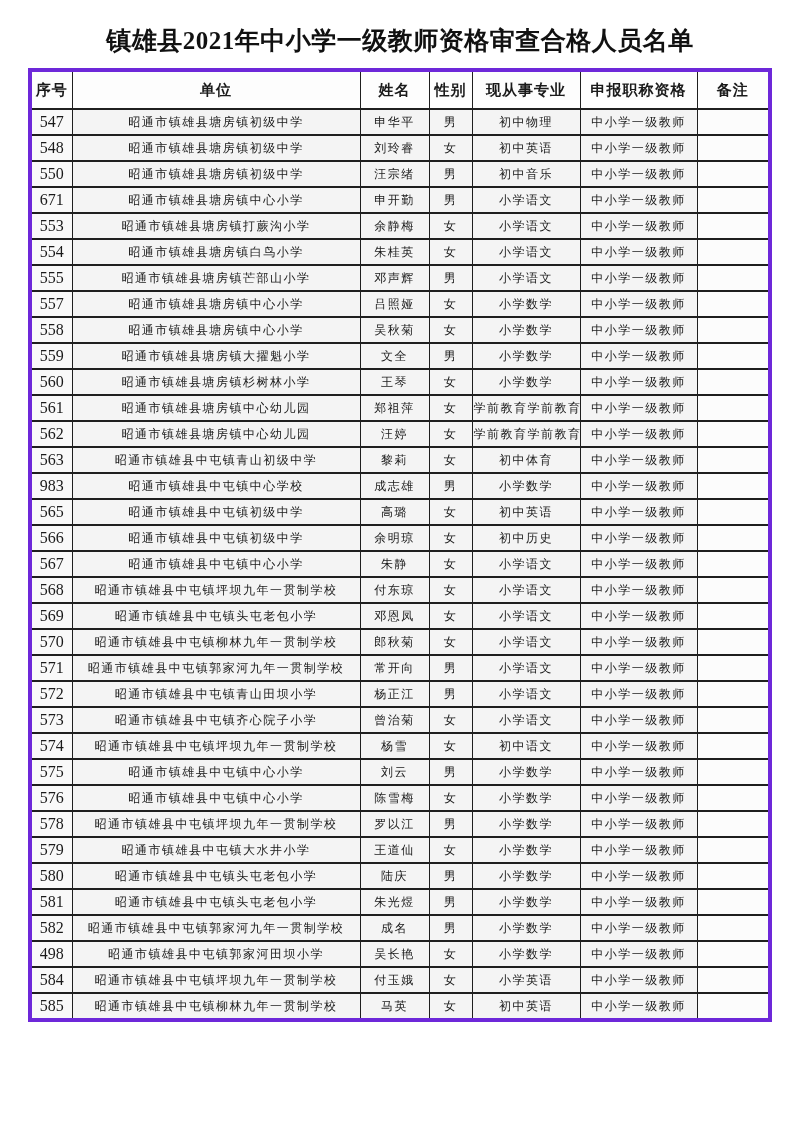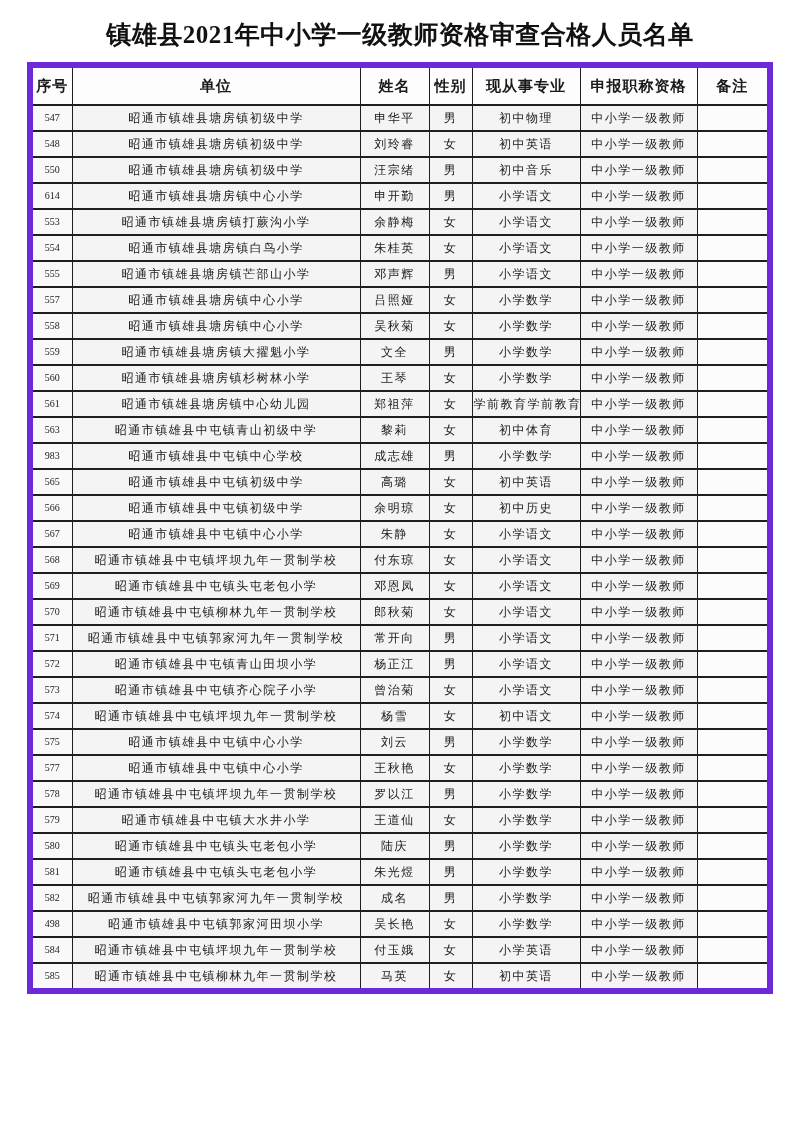--- a/index.html
+++ b/index.html
@@ -8,36 +8,36 @@
     background: #ffffff;
     width: 800px;
     height: 1132px;
     font-family: "Liberation Serif", "DejaVu Serif", serif;
     color: #1a1a1a;
   }
   .page {
     width: 800px;
     height: 880px;
     box-sizing: border-box;
-    padding-top: 18px;
+    padding-top: 24px;
   }
   .title {
     text-align: center;
     font-size: 25px;
     font-weight: bold;
     margin: 0 0 11px 0;
     letter-spacing: 0.5px;
     color: #111;
   }
   table.roster {
     border-collapse: collapse;
     table-layout: fixed;
     width: 740px;
     margin: 0 auto;
-    border: 6px solid #6d28d9;
+    border: 4px solid #6d28d9;
   }
   .roster th, .roster td {
     border: 1px solid #1f1f1f;
     border-top-width: 2px;
     border-bottom-width: 2px;
     text-align: center;
     vertical-align: middle;
     overflow: hidden;
     white-space: nowrap;
     padding: 0 1px;
@@ -50,21 +50,21 @@
     letter-spacing: 1px;
   }
   .roster tbody td {
     height: 24px;
     line-height: 24px;
     font-size: 12px;
     background: #f4f4f4;
     letter-spacing: 1.5px;
   }
   .roster tbody td.col-no {
-    font-size: 10px;
+    font-size: 16px;
     letter-spacing: 0;
     background: #f9f9f9;
   }
   .roster tbody td.col-remark {
     background: #fcfcfc;
   }
   
   col.c-no     { width: 42px; }
   col.c-unit   { width: 288px; }
   col.c-name   { width: 69px; }
@@ -121,21 +121,21 @@
         <tr>
           <td class="col-no">550</td>
           <td class="col-unit">昭通市镇雄县塘房镇初级中学</td>
           <td class="col-name">汪宗绪</td>
           <td class="col-gender">男</td>
           <td class="col-major">初中音乐</td>
           <td class="col-rank">中小学一级教师</td>
           <td class="col-remark"></td>
         </tr>
         <tr>
-          <td class="col-no">614</td>
+          <td class="col-no">671</td>
           <td class="col-unit">昭通市镇雄县塘房镇中心小学</td>
           <td class="col-name">申开勤</td>
           <td class="col-gender">男</td>
           <td class="col-major">小学语文</td>
           <td class="col-rank">中小学一级教师</td>
           <td class="col-remark"></td>
         </tr>
         <tr>
           <td class="col-no">553</td>
           <td class="col-unit">昭通市镇雄县塘房镇打蕨沟小学</td>
@@ -202,20 +202,29 @@
         <tr>
           <td class="col-no">561</td>
           <td class="col-unit">昭通市镇雄县塘房镇中心幼儿园</td>
           <td class="col-name">郑祖萍</td>
           <td class="col-gender">女</td>
           <td class="col-major">学前教育学前教育</td>
           <td class="col-rank">中小学一级教师</td>
           <td class="col-remark"></td>
         </tr>
         <tr>
+          <td class="col-no">562</td>
+          <td class="col-unit">昭通市镇雄县塘房镇中心幼儿园</td>
+          <td class="col-name">汪婷</td>
+          <td class="col-gender">女</td>
+          <td class="col-major">学前教育学前教育</td>
+          <td class="col-rank">中小学一级教师</td>
+          <td class="col-remark"></td>
+        </tr>
+        <tr>
           <td class="col-no">563</td>
           <td class="col-unit">昭通市镇雄县中屯镇青山初级中学</td>
           <td class="col-name">黎莉</td>
           <td class="col-gender">女</td>
           <td class="col-major">初中体育</td>
           <td class="col-rank">中小学一级教师</td>
           <td class="col-remark"></td>
         </tr>
         <tr>
           <td class="col-no">983</td>
@@ -319,23 +328,23 @@
         <tr>
           <td class="col-no">575</td>
           <td class="col-unit">昭通市镇雄县中屯镇中心小学</td>
           <td class="col-name">刘云</td>
           <td class="col-gender">男</td>
           <td class="col-major">小学数学</td>
           <td class="col-rank">中小学一级教师</td>
           <td class="col-remark"></td>
         </tr>
         <tr>
-          <td class="col-no">577</td>
+          <td class="col-no">576</td>
           <td class="col-unit">昭通市镇雄县中屯镇中心小学</td>
-          <td class="col-name">王秋艳</td>
+          <td class="col-name">陈雪梅</td>
           <td class="col-gender">女</td>
           <td class="col-major">小学数学</td>
           <td class="col-rank">中小学一级教师</td>
           <td class="col-remark"></td>
         </tr>
         <tr>
           <td class="col-no">578</td>
           <td class="col-unit">昭通市镇雄县中屯镇坪坝九年一贯制学校</td>
           <td class="col-name">罗以江</td>
           <td class="col-gender">男</td>

